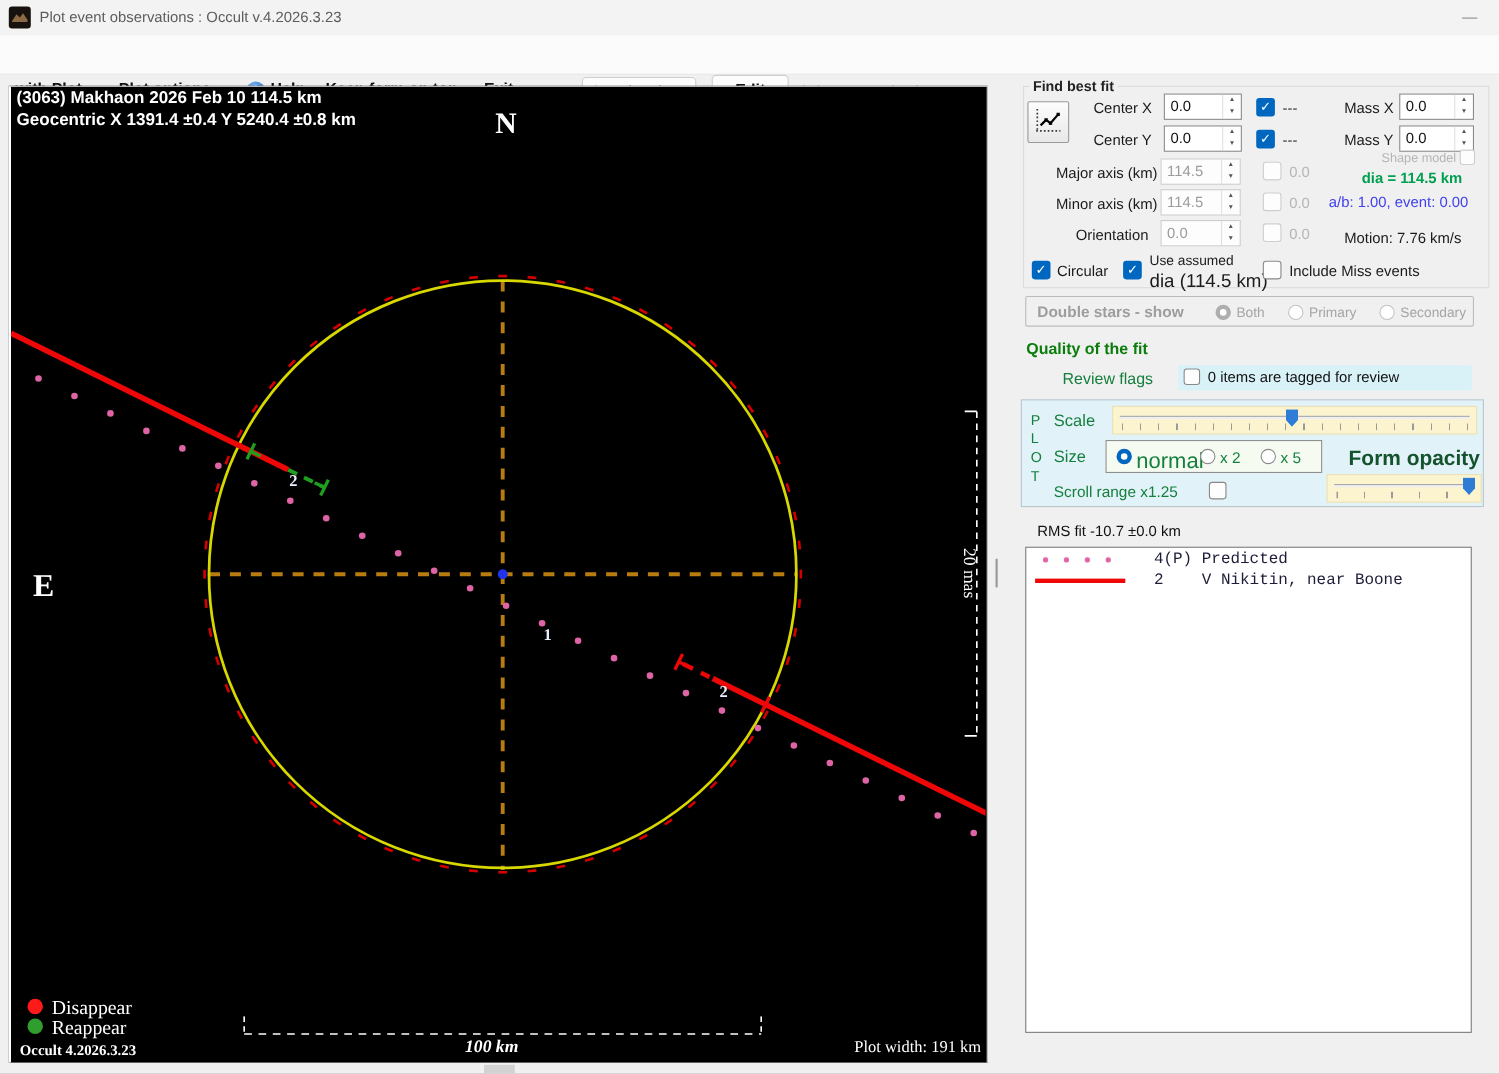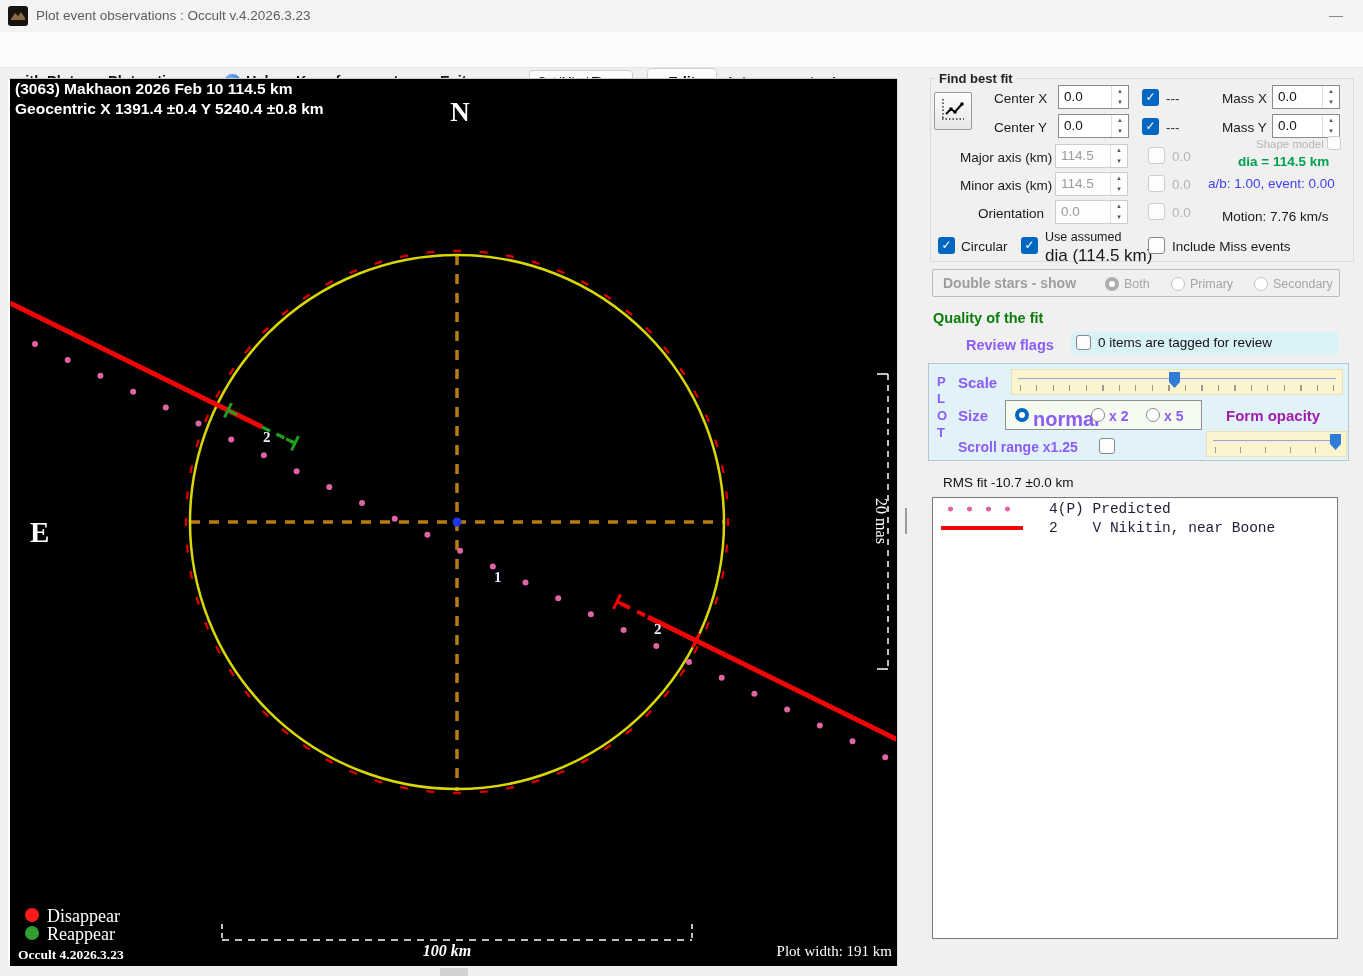--- a/index.html
+++ b/index.html
@@ -37,21 +37,21 @@
   .spin.disabled .val { color:#9c9c9c; }
   .cb { width:17px; height:17px; border-radius:3px; display:inline-block; }
   .cb.checked { background:#0067c0; color:#fff; font-size:12px; text-align:center; line-height:16px; }
   .cb.unchecked { background:#fdfdfd; border:1px solid #898989; }
   .cb.disabled { border-color:#cecece; }
   .radio { width:14px; height:14px; border-radius:50%; display:inline-block; background:#fff; }
   .radio.sel { border:4px solid #0067c0; }
   .radio.unsel { border:1px solid #8a8a8a; }
   .radio.gray.sel { border:4px solid #aeaeae; }
   .radio.gray.unsel { border:1px solid #c2c2c2; }
-  .darkred { color:#8b5cf6; font-weight:bold; }
+  .darkred { color:#15803d; font-weight:normal; }
   .slider { background:#fbf4cf; border:1px solid #e8e0b8; }
   .slider .track { position:absolute; left:6px; right:6px; top:8px; height:3px; background:#efefef; border-top:1px solid #a9a9a9; }
   .slider .ticks { position:absolute; left:8px; right:6px; top:15px; height:6px;
                    background:repeating-linear-gradient(to right,#9a9a9a 0 1px,transparent 1px 16.5px); }
   .slider .thumb { position:absolute; top:2px; width:11px; height:16px; background:#2f7cd6;
                    clip-path:polygon(0 0,100% 0,100% 62%,50% 100%,0 62%); }
   #fit-list { background:#fff; border:1px solid #7a7a7a; font-family:"Liberation Mono", monospace;
               font-size:14.5px; color:#1d1d3a; }
   .list-row { display:flex; align-items:center; height:17px; margin-top:2px; }
   .sample { width:82px; margin-left:8px; margin-right:26px; flex:0 0 auto; }
@@ -367,21 +367,21 @@
 
     <span class="abs darkred" style="left:29px; top:43px; font-size:15px;">Size</span>
     <div class="abs" style="left:76px; top:36px; width:197px; height:30px; background:#f6fbf2; border:1px solid #8f8f8f;">
       <span class="radio sel" style="position:absolute; left:9px; top:7px;"></span>
       <span class="abs darkred" style="left:27px; top:7px; font-size:20px;">normal</span>
       <span class="radio unsel" style="position:absolute; left:85px; top:7px;"></span>
       <span class="abs darkred" style="left:103px; top:7px; font-size:14px;">x 2</span>
       <span class="radio unsel" style="position:absolute; left:140px; top:7px;"></span>
       <span class="abs darkred" style="left:158px; top:7px; font-size:14px;">x 5</span>
     </div>
-    <span class="abs" style="left:297px; top:43px; font-size:15px; font-weight:bold; color:#a21caf;">Form opacity</span>
+    <span class="abs" style="left:297px; top:43px; font-size:19px; font-weight:bold; color:#14532d;">Form opacity</span>
 
     <span class="abs darkred" style="left:29px; top:75px; font-size:14px;">Scroll range x1.25</span>
     <span class="abs cb unchecked" style="left:170px; top:74px; width:16px; height:16px;"></span>
     <div class="abs slider" style="left:277px; top:67px; width:141px; height:26px;">
       <span class="track"></span>
         <span class="ticks" style="background:repeating-linear-gradient(to right,#9a9a9a 0 1px,transparent 1px 25px);"></span>
       <span class="thumb" style="left:123px;"></span>
     </div>
   </div>
 

